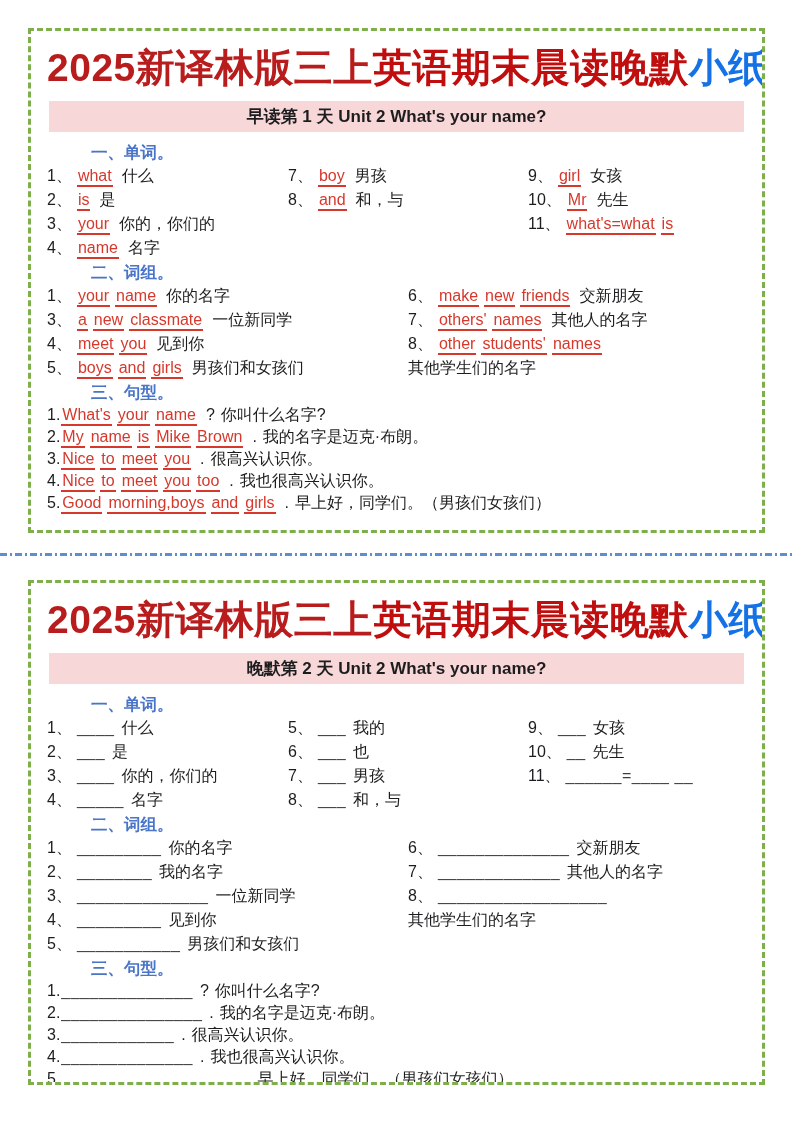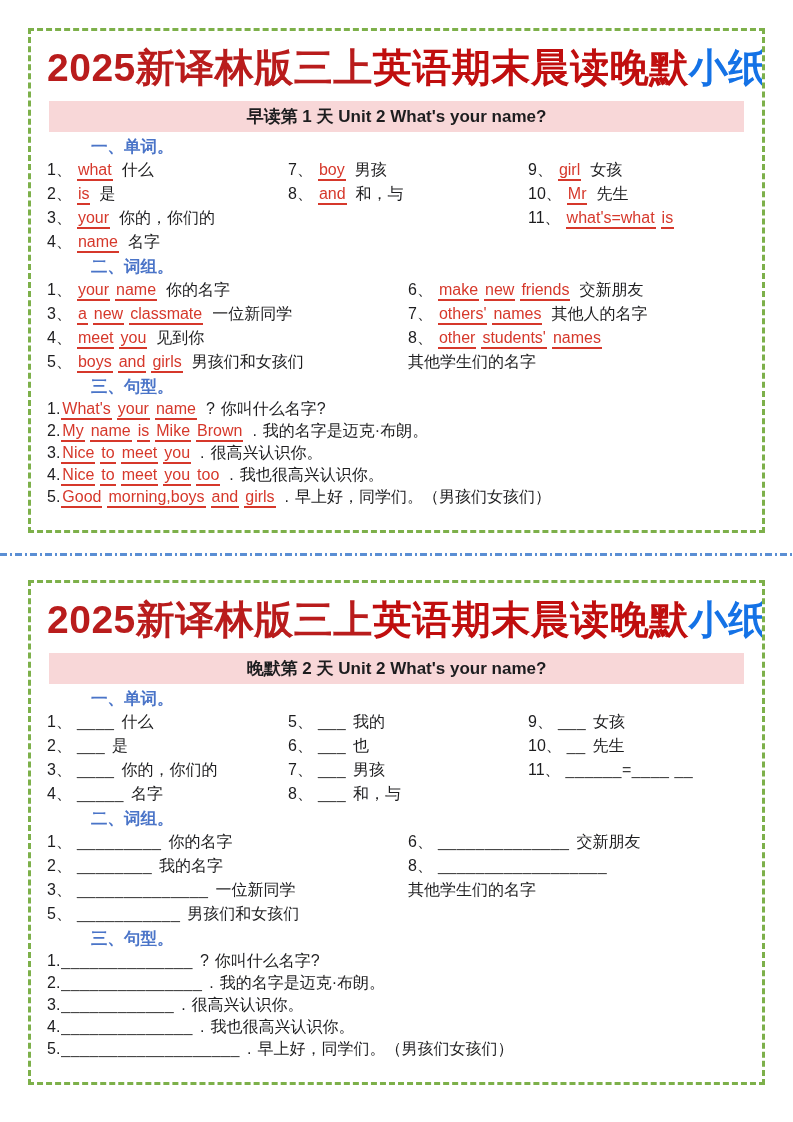--- a/index.html
+++ b/index.html
@@ -22,21 +22,21 @@
   .title{
     margin:4px 0 8px;text-align:center;white-space:nowrap;
     font-size:39px;font-weight:800;letter-spacing:0.5px;line-height:50px;
   }
   .t-black{color:#b91c1c;}
   .t-red{color:var(--title-red);}
   .t-blue{color:var(--title-blue);}
   .banner{
     background:var(--banner-pink);text-align:center;
     font-size:17px;font-weight:700;line-height:31px;height:31px;
-    margin:0 2px 3px;
+    margin:0 2px 9px;
   }
   .sec-h{
     color:var(--heading-blue);font-weight:700;font-size:16.5px;
     line-height:23px;margin-top:1px;margin-left:44px;
   }
   .line{font-size:16px;line-height:24px;white-space:nowrap;}
   .words-grid{display:grid;grid-template-columns:241px 240px 1fr;}
   .phrases-grid{display:grid;grid-template-columns:361px 1fr;}
   .phrases-grid .line{line-height:24px;white-space:normal;}
   .sents .line{line-height:22px;}
@@ -141,24 +141,26 @@
           <div class="line"><span class="num">11、</span><span class="blank">______=____ __</span></div>
         </div>
     </div>
 
     <div class="sec-h">二、词组。</div>
     <div class="phrases-grid">
       <div>
           <div class="line"><span class="num">1、</span><span class="blank">_________</span><span class="cn">你的名字</span></div>
           <div class="line"><span class="num">2、</span><span class="blank">________</span><span class="cn">我的名字</span></div>
           <div class="line"><span class="num">3、</span><span class="blank">______________</span><span class="cn">一位新同学</span></div>
+          <div class="line"><span class="num">4、</span><span class="blank">_________</span><span class="cn">见到你</span></div>
           <div class="line"><span class="num">5、</span><span class="blank">___________</span><span class="cn">男孩们和女孩们</span></div>
         </div>
       <div>
           <div class="line"><span class="num">6、</span><span class="blank">______________</span><span class="cn">交新朋友</span></div>
+          <div class="line"><span class="num">7、</span><span class="blank">_____________</span><span class="cn">其他人的名字</span></div>
           <div class="line"><span class="num">8、</span><span class="blank">__________________</span><span class="cn below">其他学生们的名字</span></div>
         </div>
     </div>
 
     <div class="sec-h">三、句型。</div>
     <div class="sents">
         <div class="line"><span class="num">1.</span><span class="blank">______________</span><span class="punct">?</span><span class="cn">你叫什么名字?</span></div>
         <div class="line"><span class="num">2.</span><span class="blank">_______________</span><span class="punct">.</span><span class="cn">我的名字是迈克·布朗。</span></div>
         <div class="line"><span class="num">3.</span><span class="blank">____________</span><span class="punct">.</span><span class="cn">很高兴认识你。</span></div>
         <div class="line"><span class="num">4.</span><span class="blank">______________</span><span class="punct">.</span><span class="cn">我也很高兴认识你。</span></div>

